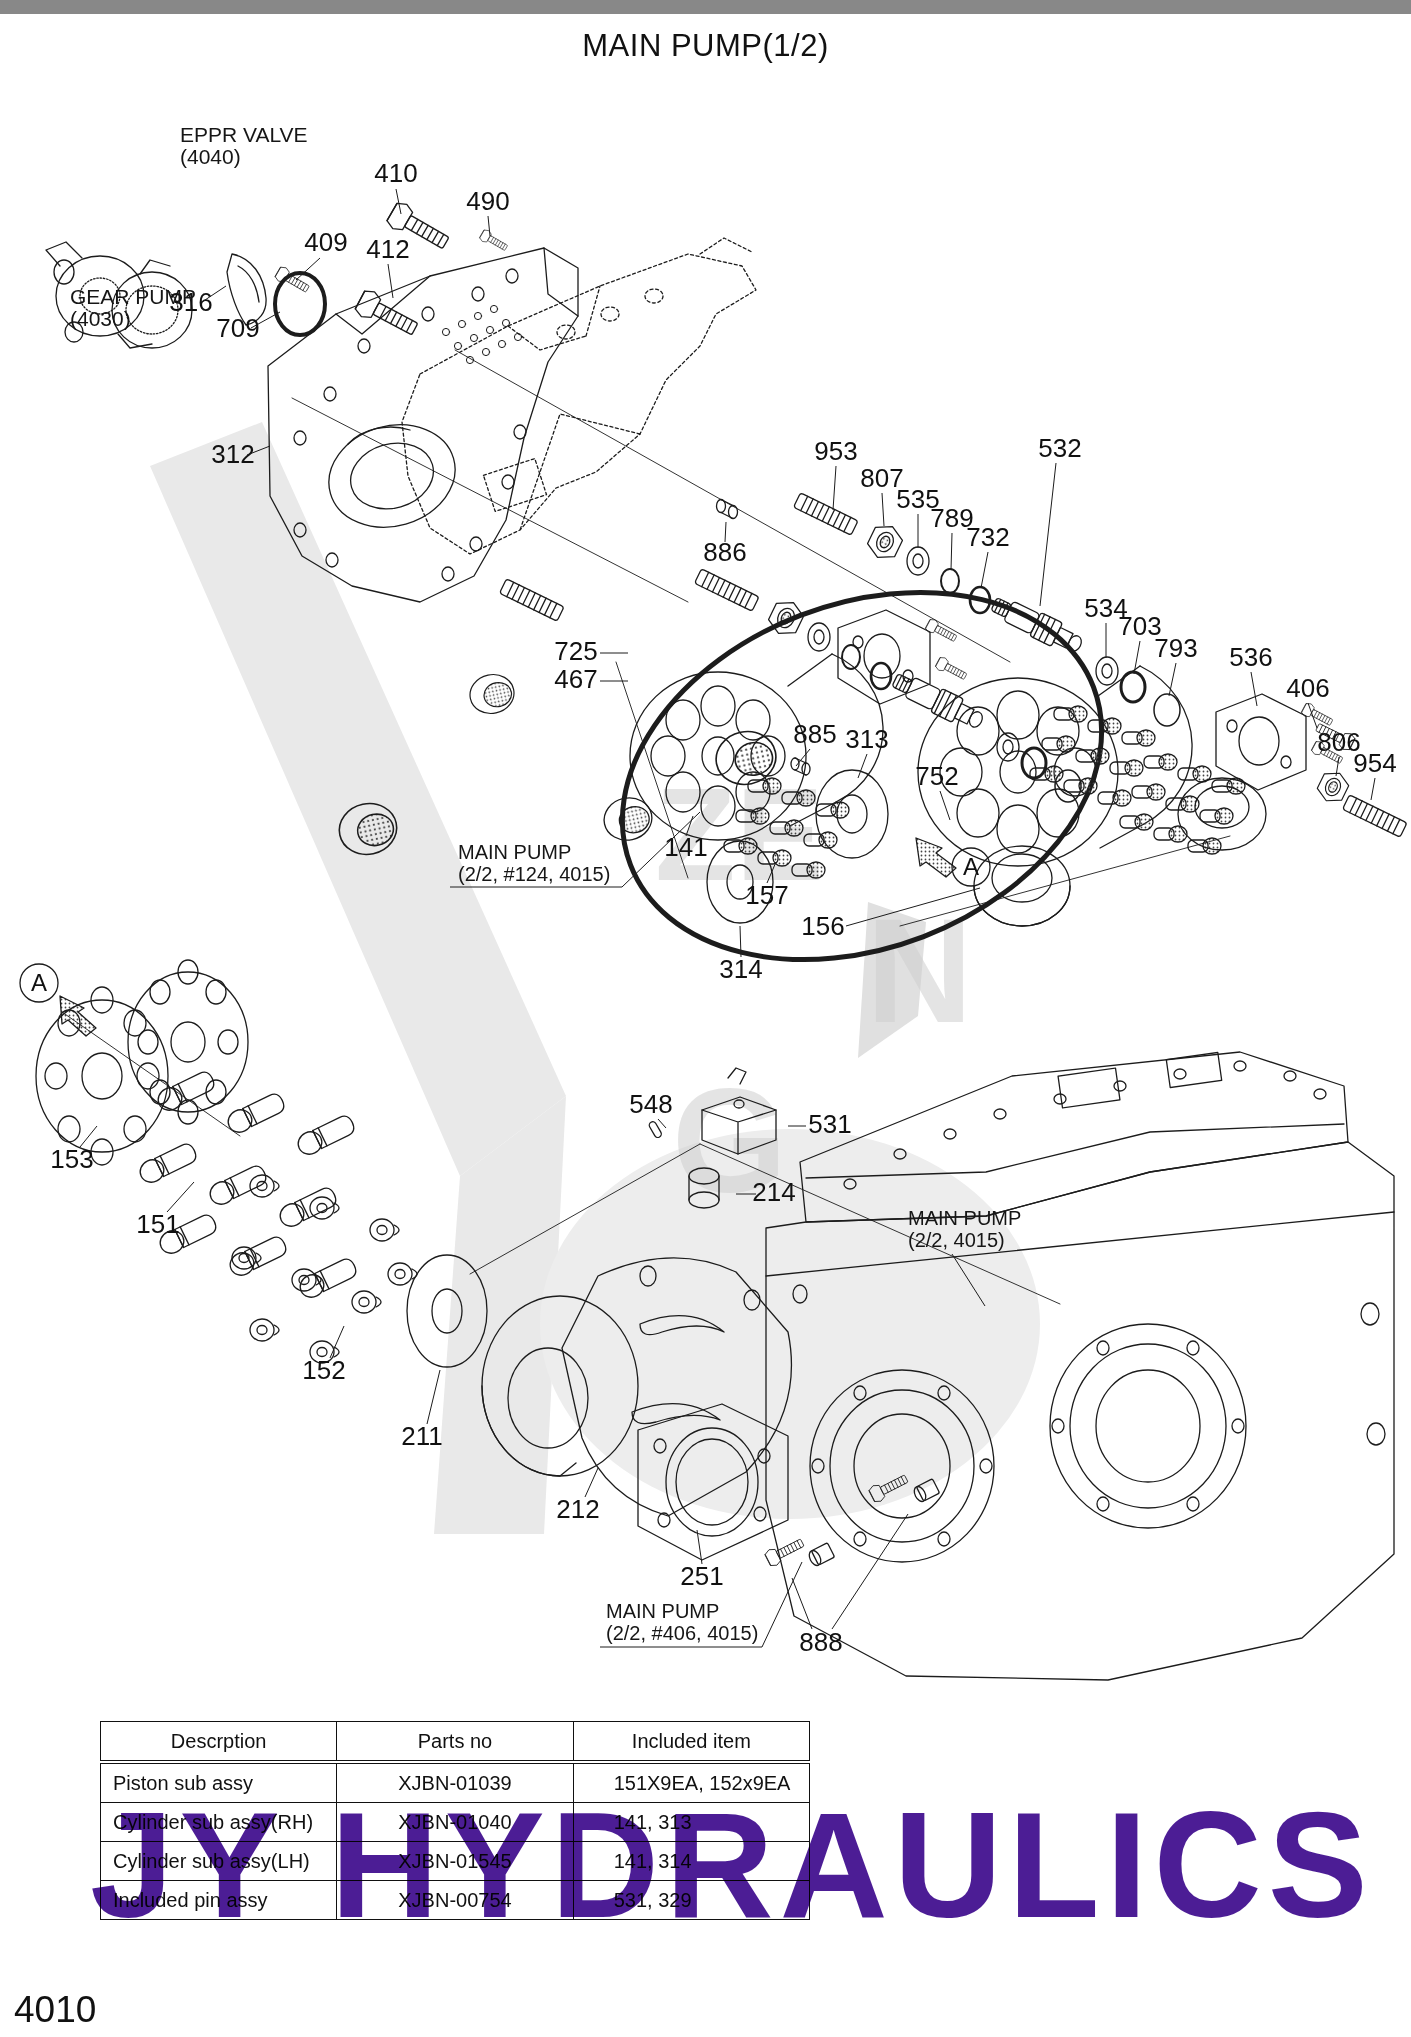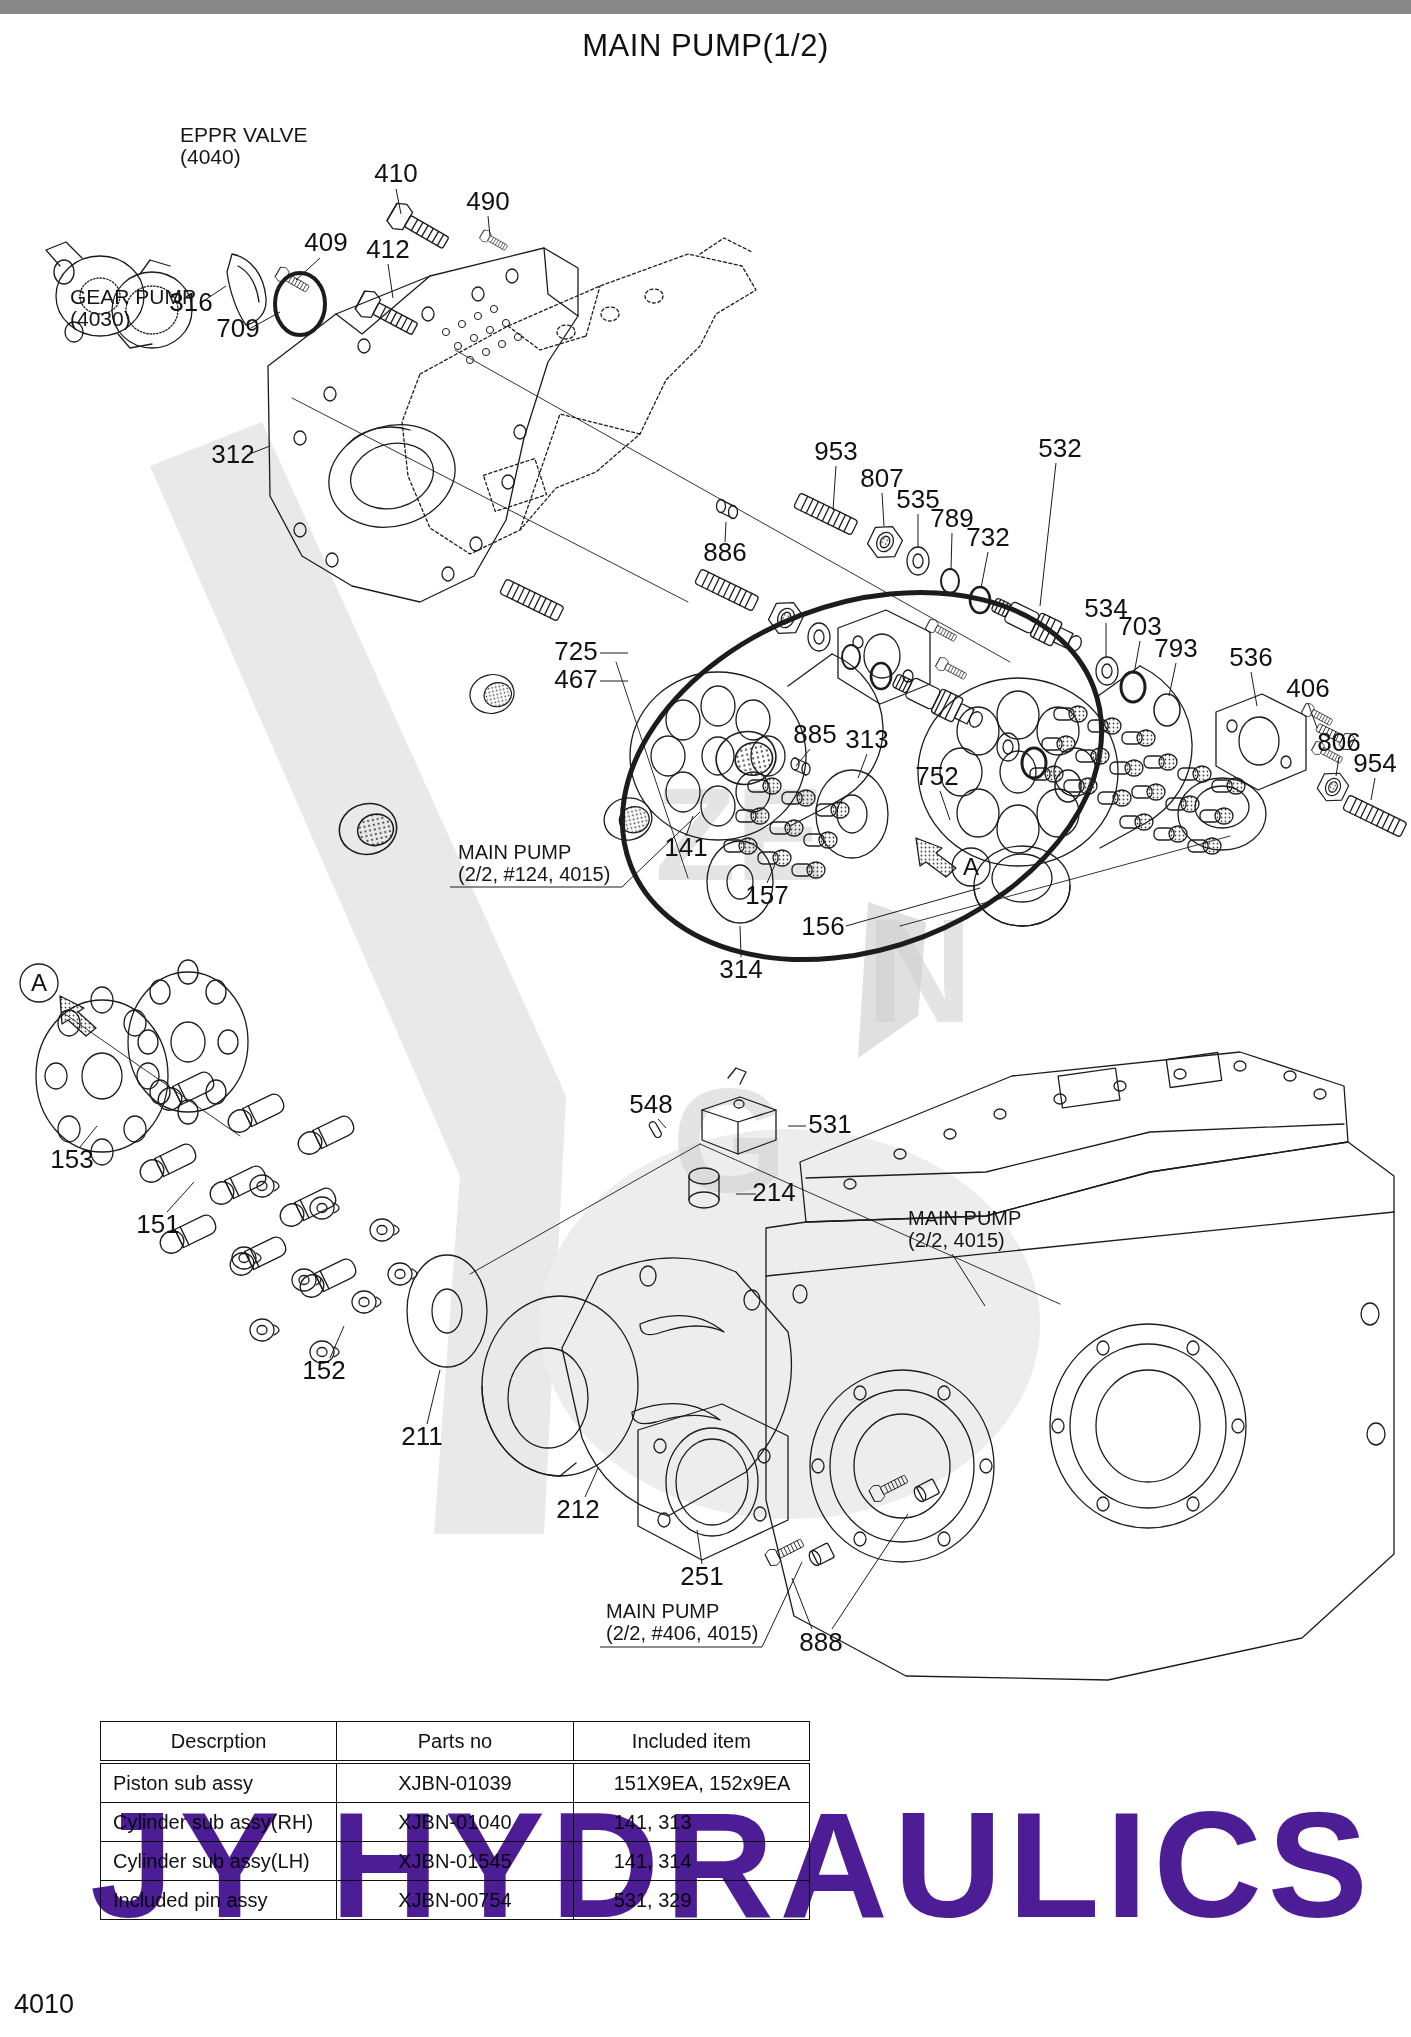--- a/index.html
+++ b/index.html
@@ -17,21 +17,21 @@
   .amark{font-size:24px;fill:#111;}
   .logoletter{font-weight:bold;fill:#cfcfcf;opacity:0.55;}
   table.parts{position:absolute;left:100px;top:1707px;width:710px;z-index:20;
         border-collapse:collapse;font-size:20px;color:#111;table-layout:fixed;}
   table.parts th,table.parts td{border:1.6px solid #111;height:38px;padding:0 20px;
         font-weight:normal;overflow:hidden;white-space:nowrap;}
   table.parts th{text-align:center;border-bottom:4px double #111;}
   table.parts td.c0{width:230px;text-align:left;padding-left:12px;}
   table.parts td.c1{width:145px;text-align:center;}
   table.parts td.c2{width:280px;text-align:left;padding-left:40px;}
-  .page-number{position:absolute;left:14px;top:1975px;font-size:27px;z-index:20;}
+  .page-number{position:absolute;left:14px;top:1975px;font-size:37px;z-index:20;}
 </style>
 </head>
 <body>
 
 <div class="page">
 
   <div class="page-title">MAIN PUMP(1/2)</div>
 
   <svg class="diagram-svg" width="1411" height="2037" viewBox="0 0 1411 2037">
     <defs>

